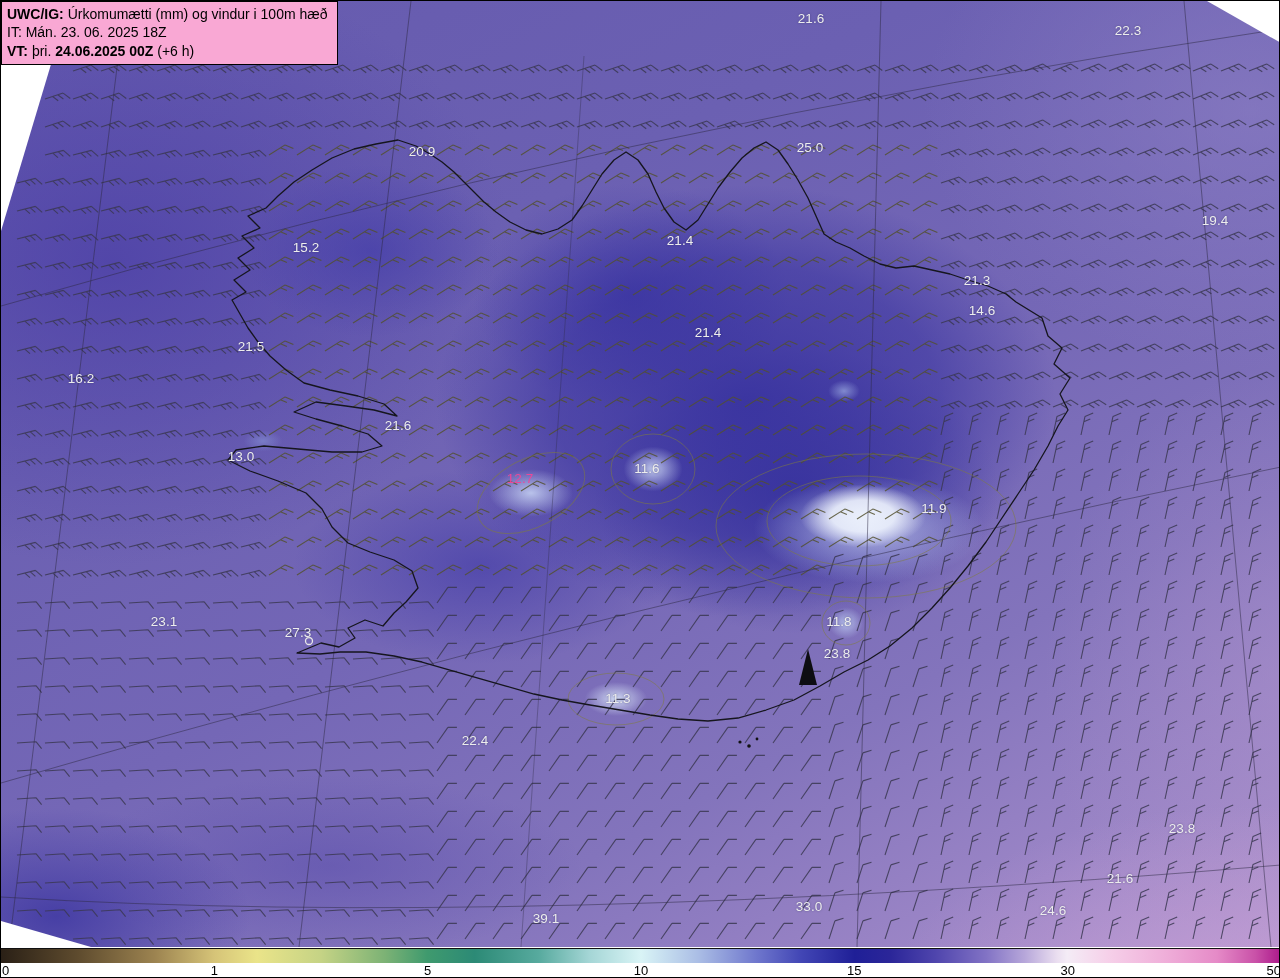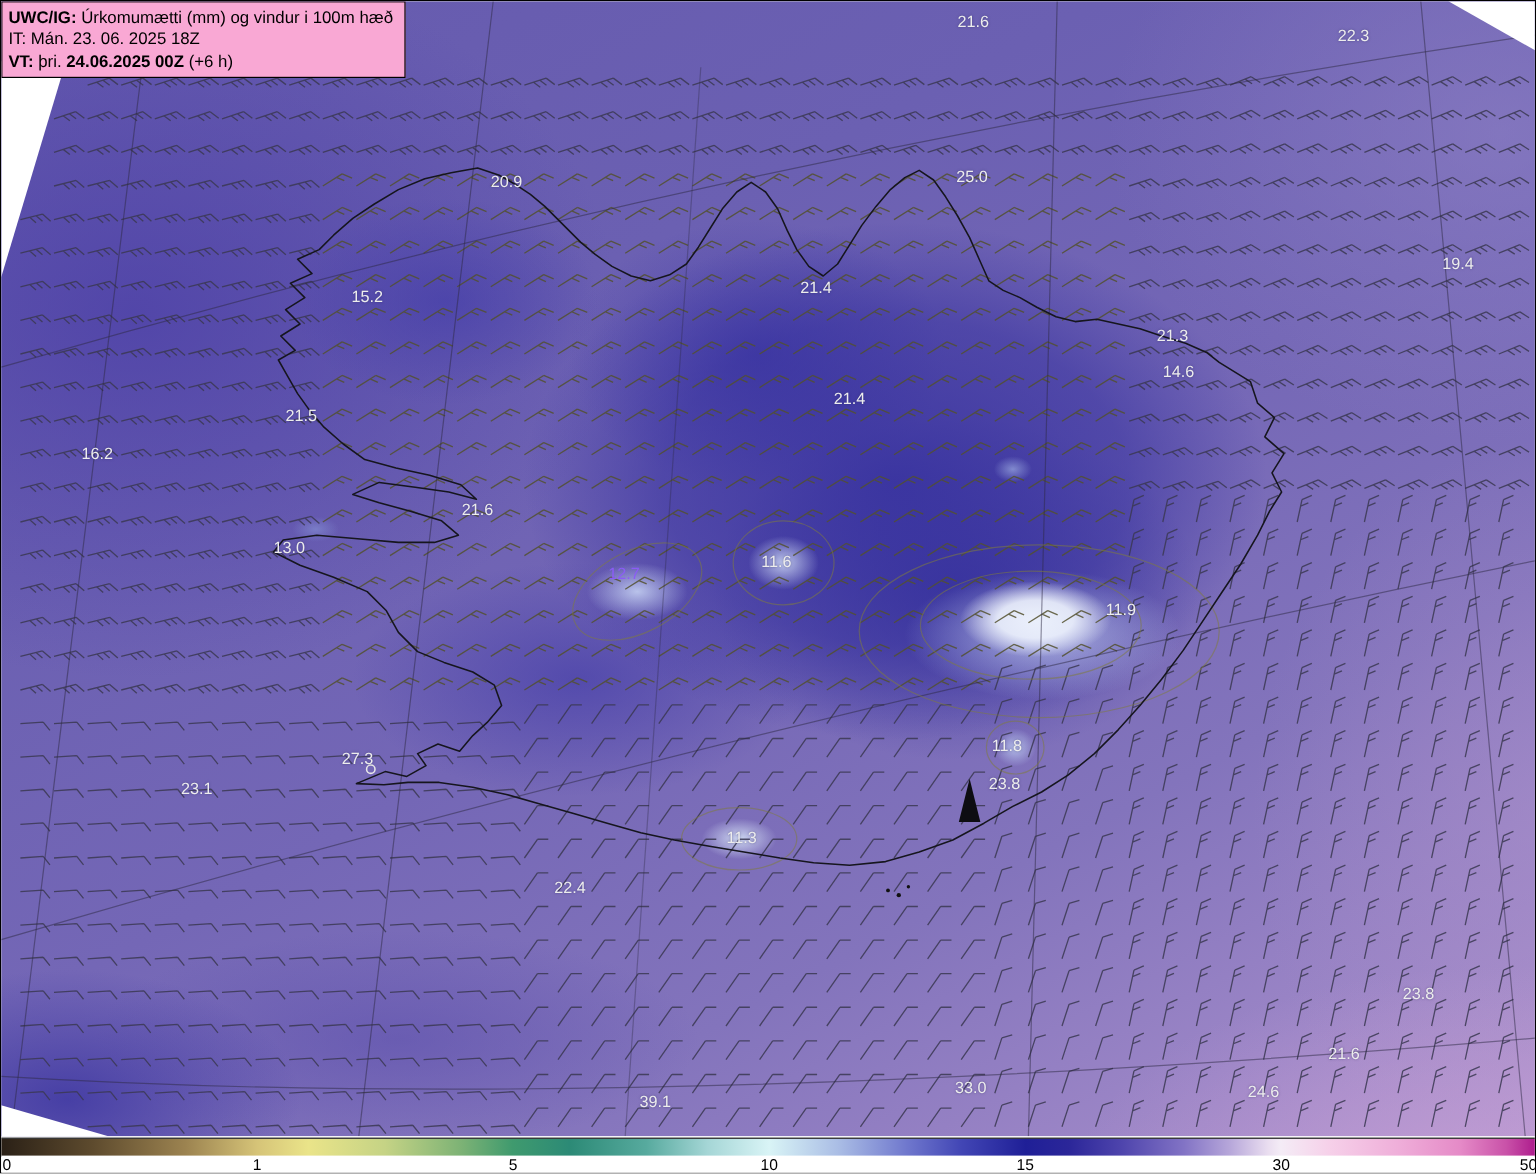--- a/index.html
+++ b/index.html
@@ -26,21 +26,21 @@
       radial-gradient(270px 150px at 55px 915px, rgba(58,52,160,.8) 0%, rgba(58,52,160,0) 72%),
       radial-gradient(360px 130px at 330px 865px, rgba(86,74,170,.5) 0%, rgba(86,74,170,0) 70%),
       radial-gradient(520px 280px at 1250px 1000px, rgba(201,160,216,.7) 0%, rgba(201,160,216,0) 70%),
       radial-gradient(330px 420px at 1290px 680px, rgba(171,144,202,.5) 0%, rgba(171,144,202,0) 75%),
       radial-gradient(420px 330px at 1250px 110px, rgba(141,128,196,.6) 0%, rgba(141,128,196,0) 78%),
       linear-gradient(152deg,#655aae 0%,#6b60b2 30%,#7467b6 52%,#8374bc 72%,#9b85c6 88%,#b195cc 100%);
   }
   .layer{position:absolute;left:0;top:0;}
   .vlabel{position:absolute;transform:translate(-50%,-50%);font-size:13.5px;color:#ededed;
           text-shadow:0 0 2px rgba(40,40,90,.55);white-space:nowrap;}
-  .vlabel.dark{color:#8b5cf6;text-shadow:none;}
+  .vlabel.dark{color:#ec4899;text-shadow:none;}
   
   .title-box{position:absolute;left:0;top:0;background:#f9a8d4;border:1px solid #000;
              padding:3px 9px 4px 5px;font-size:14px;line-height:1.32;color:#000;z-index:30;}
   .title-box b{font-weight:bold;}
   
   .cbar-wrap{position:absolute;left:0;top:946px;width:1280px;height:32px;background:#fff;}
   .cbar{position:absolute;left:0;top:1px;width:1280px;height:15px;border-top:1px solid #111;}
   .cbar-ticks{position:absolute;left:0;top:16px;width:1280px;height:16px;background:#fff;}
   .cbtick{position:absolute;top:0;font-size:13px;color:#000;}
 </style>
@@ -1543,21 +1543,21 @@
         <span class="vlabel" style="left: 80px; top: 377px;">16.2</span>
         <span class="vlabel" style="left: 397px; top: 424px;">21.6</span>
         <span class="vlabel" style="left: 240px; top: 455px;">13.0</span>
         <span class="vlabel dark" style="left: 519px; top: 477px;">12.7</span>
         <span class="vlabel" style="left: 646px; top: 467px;">11.6</span>
         <span class="vlabel" style="left: 933px; top: 507px;">11.9</span>
         <span class="vlabel" style="left: 838px; top: 620px;">11.8</span>
         <span class="vlabel" style="left: 836px; top: 652px;">23.8</span>
         <span class="vlabel" style="left: 617px; top: 697px;">11.3</span>
         <span class="vlabel" style="left: 297px; top: 631px;">27.3</span>
-        <span class="vlabel" style="left: 163px; top: 656px;">23.1</span>
+        <span class="vlabel" style="left: 163px; top: 620px;">23.1</span>
         <span class="vlabel" style="left: 474px; top: 739px;">22.4</span>
         <span class="vlabel" style="left: 1181px; top: 827px;">23.8</span>
         <span class="vlabel" style="left: 1119px; top: 877px;">21.6</span>
         <span class="vlabel" style="left: 545px; top: 917px;">39.1</span>
         <span class="vlabel" style="left: 808px; top: 905px;">33.0</span>
         <span class="vlabel" style="left: 1052px; top: 909px;">24.6</span>
       </div>
 
     <div class="title-box">
       <div><b>UWC/IG:</b> <span>Úrkomumætti (mm) og vindur i 100m hæð</span></div>

